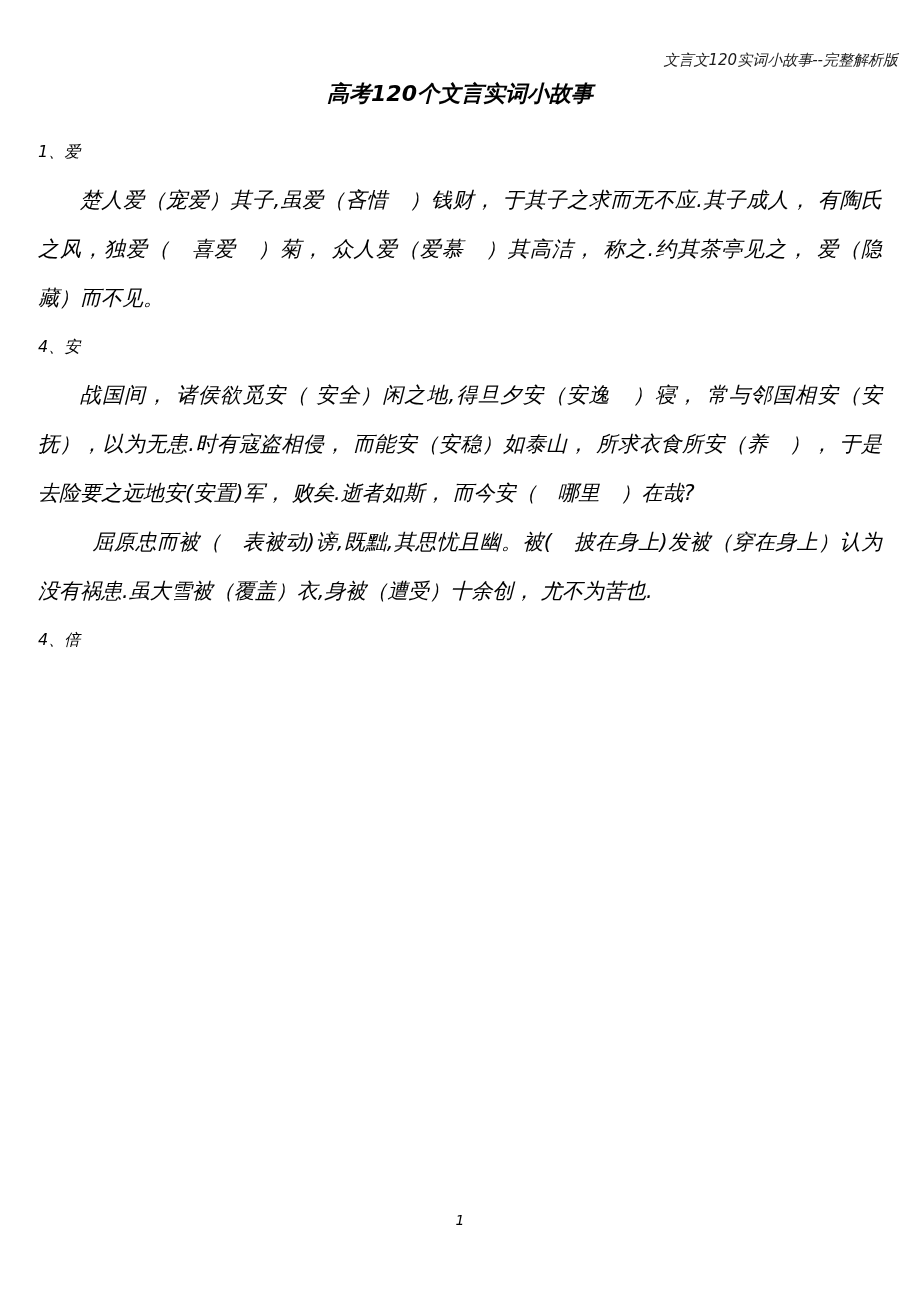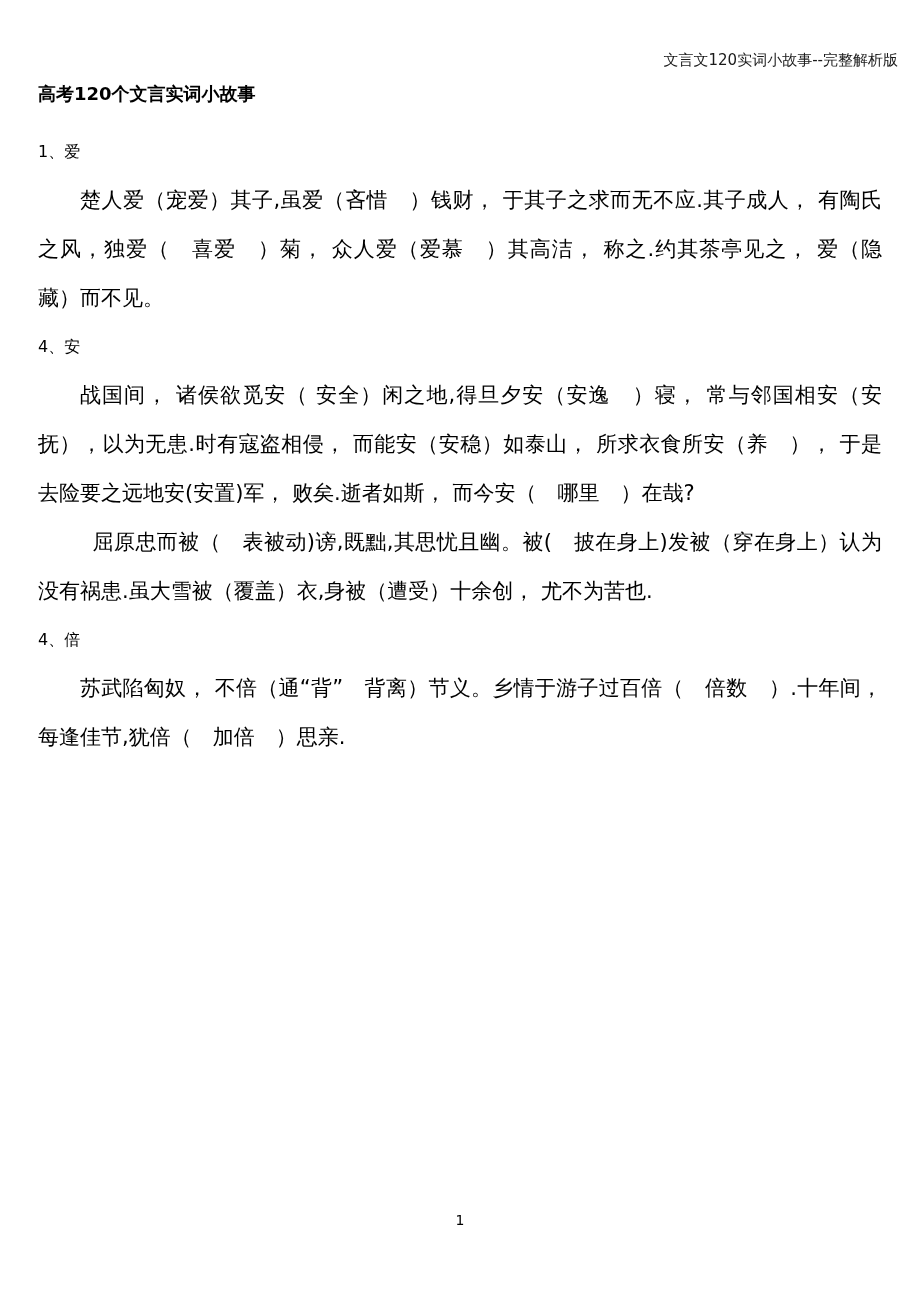--- a/index.html
+++ b/index.html
@@ -11,30 +11,32 @@
     position: relative;
     width: 920px;
     height: 1302px;
     margin: 0 auto;
     background: #ffffff;
     box-sizing: border-box;
     padding: 50px 38px 16px 38px;
     font-family: "DejaVu Sans", sans-serif;
     color: #000000;
     overflow: hidden;
+    font-style: italic;
   }
   .doc-header {
     text-align: right;
     font-size: 15px;
     line-height: 20px;
     margin: 0 -16px 4px 0;
     color: #1a1a1a;
   }
   .doc-title {
-    font-size: 18px;
+    text-align: center;
+    font-size: 22px;
     font-weight: bold;
     line-height: 40px;
     margin: 2px 0 14px 0;
   }
   .section-heading {
     font-size: 16px;
     font-weight: normal;
     margin: 0;
     line-height: 48px;
   }
@@ -76,18 +78,17 @@
     <h2 class="section-heading">4、安</h2>
     <p class="para">战国间， 诸侯欲觅安（ 安全）闲之地,得旦夕安（安逸　）寝， 常与邻国相安（安抚），以为无患.时有寇盗相侵， 而能安（安稳）如泰山， 所求衣食所安（养　）， 于是去险要之远地安(安置)军， 败矣.逝者如斯， 而今安（　哪里　）在哉?</p>
   </div>
 
   <div class="section">
     <p class="para deep-indent">屈原忠而被（　表被动)谤,既黜,其思忧且幽。被(　披在身上)发被（穿在身上）认为没有祸患.虽大雪被（覆盖）衣,身被（遭受）十余创， 尤不为苦也.</p>
   </div>
 
   <div class="section">
     <h2 class="section-heading">4、倍</h2>
-    <p class="para">苏武陷匈奴， 不倍（通“背”　背离）节义。乡情于游子过百倍（　倍数　）.十年间， 每逢佳节,犹倍（　加倍　）思亲.</p>
   </div>
 
   <div class="footer-page">1</div>
 
 </div>
 
 </body></html>

